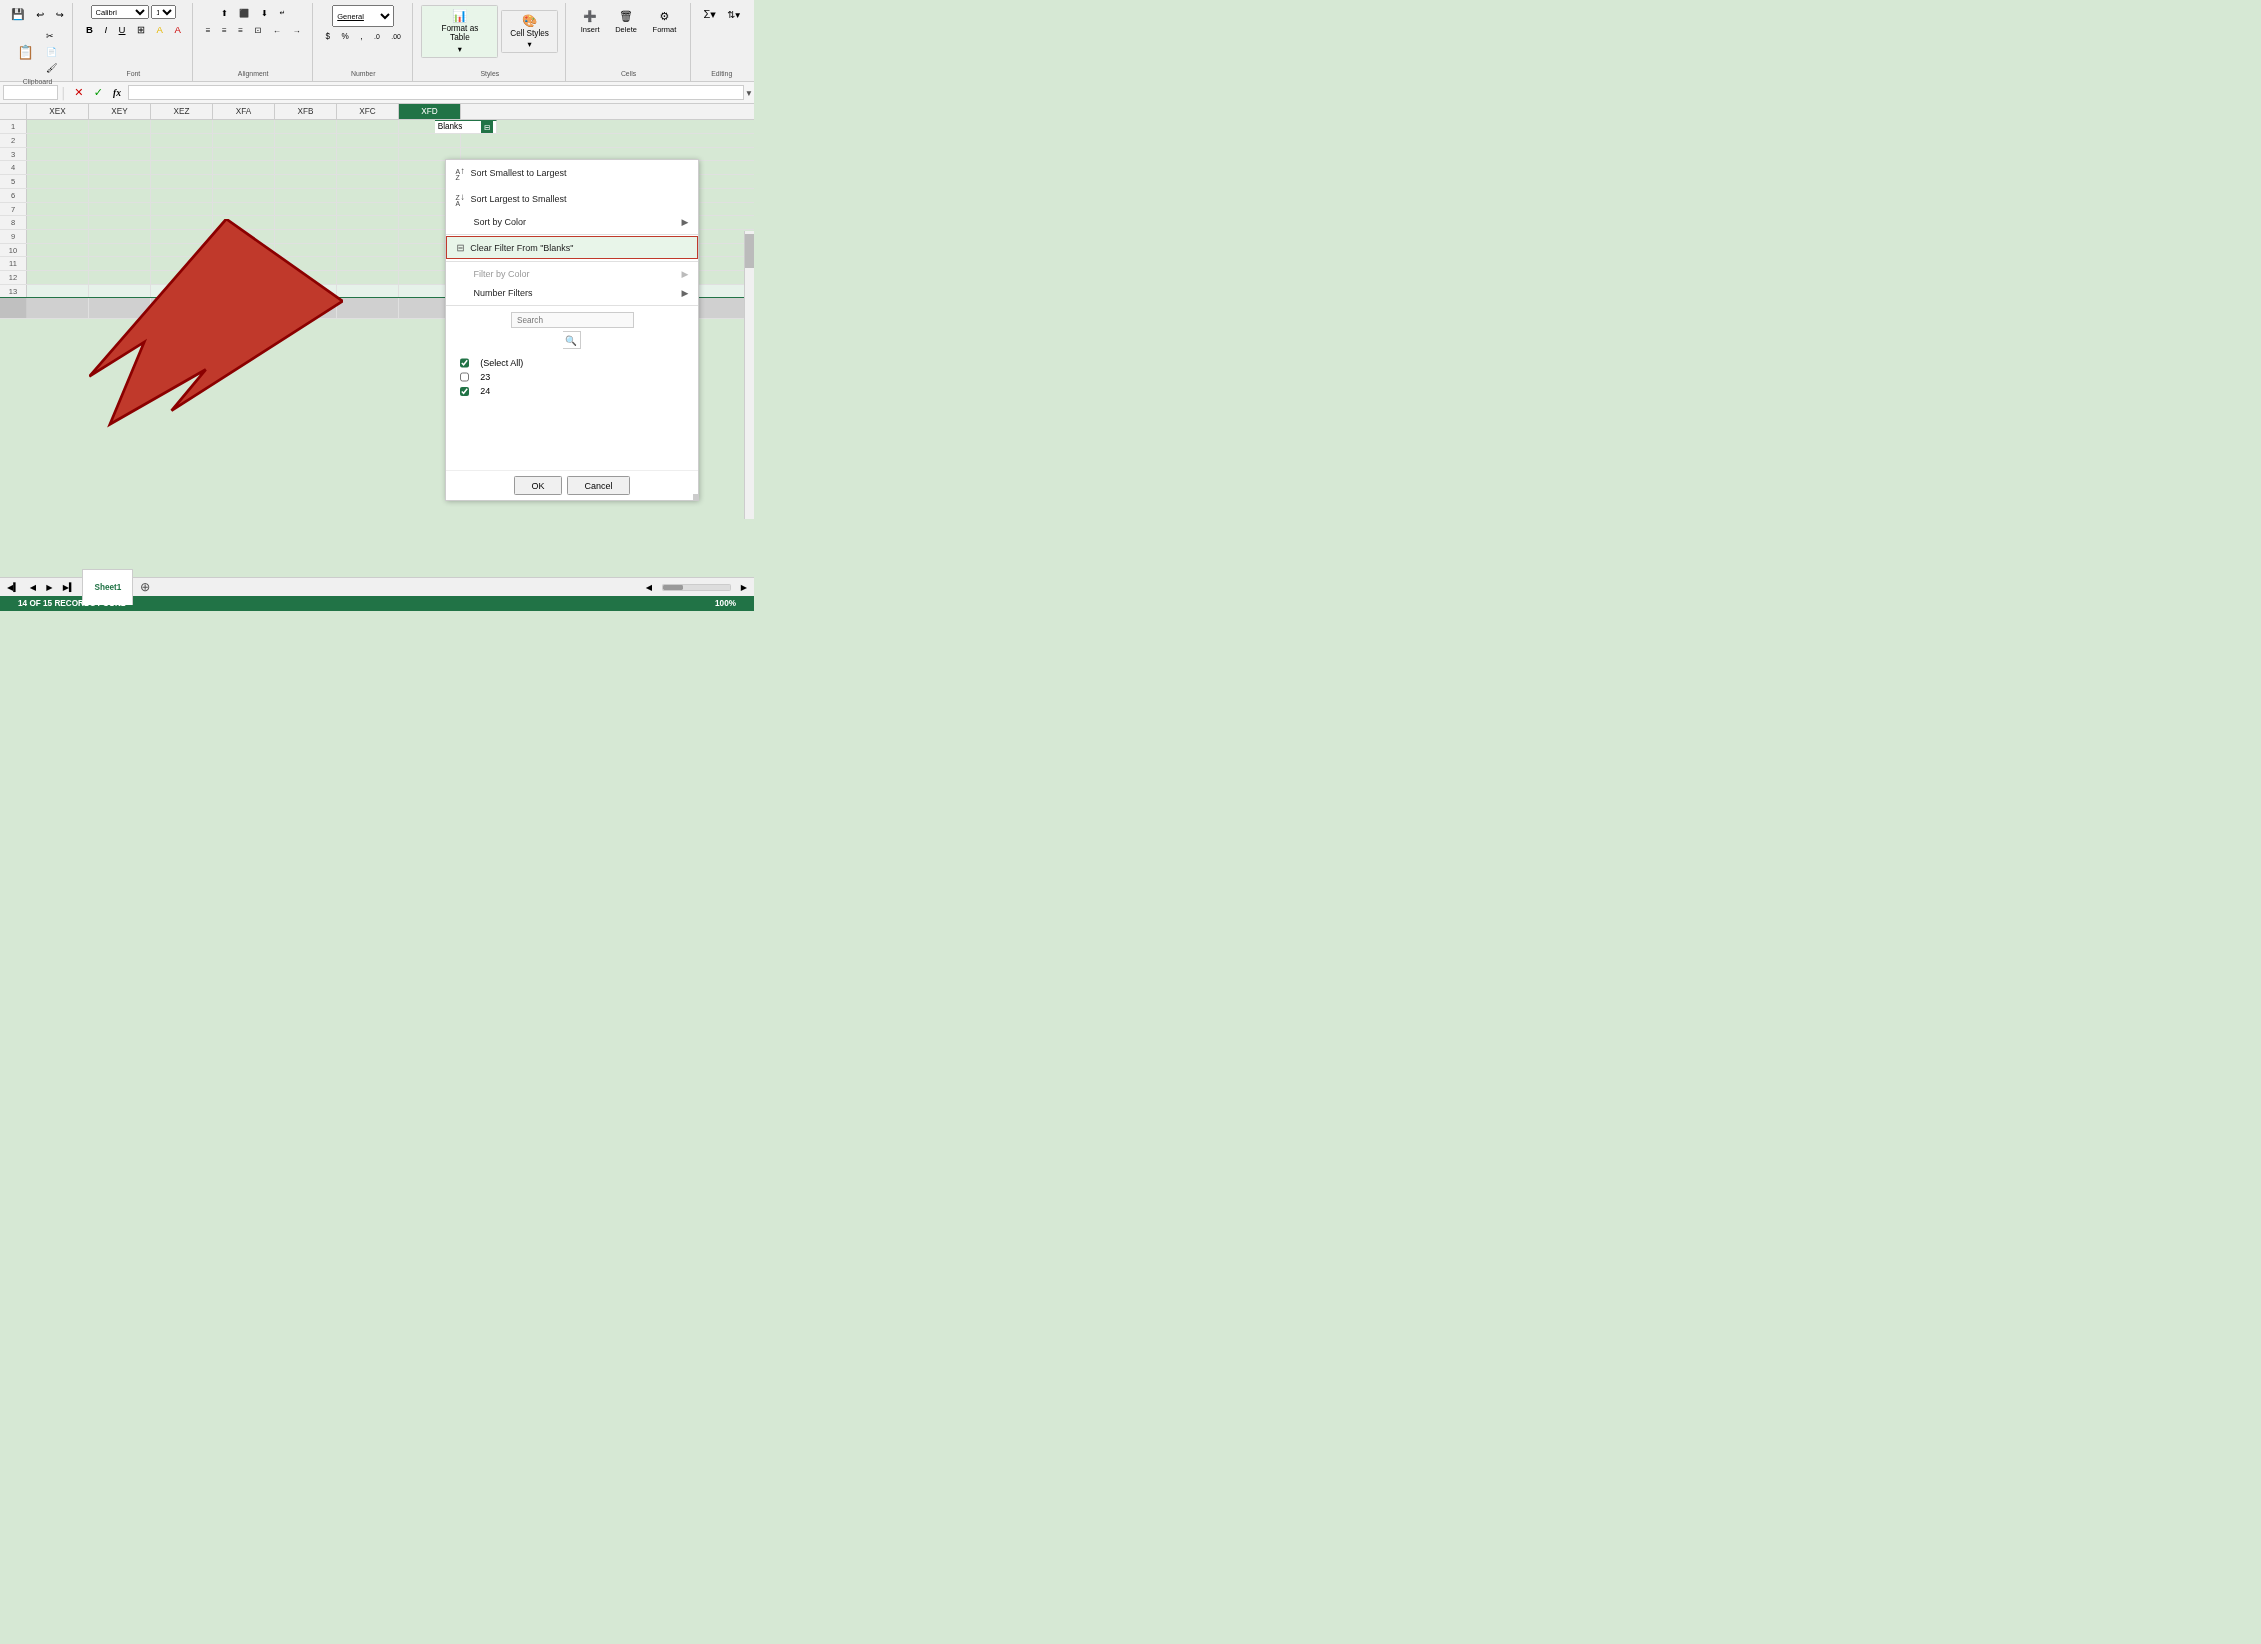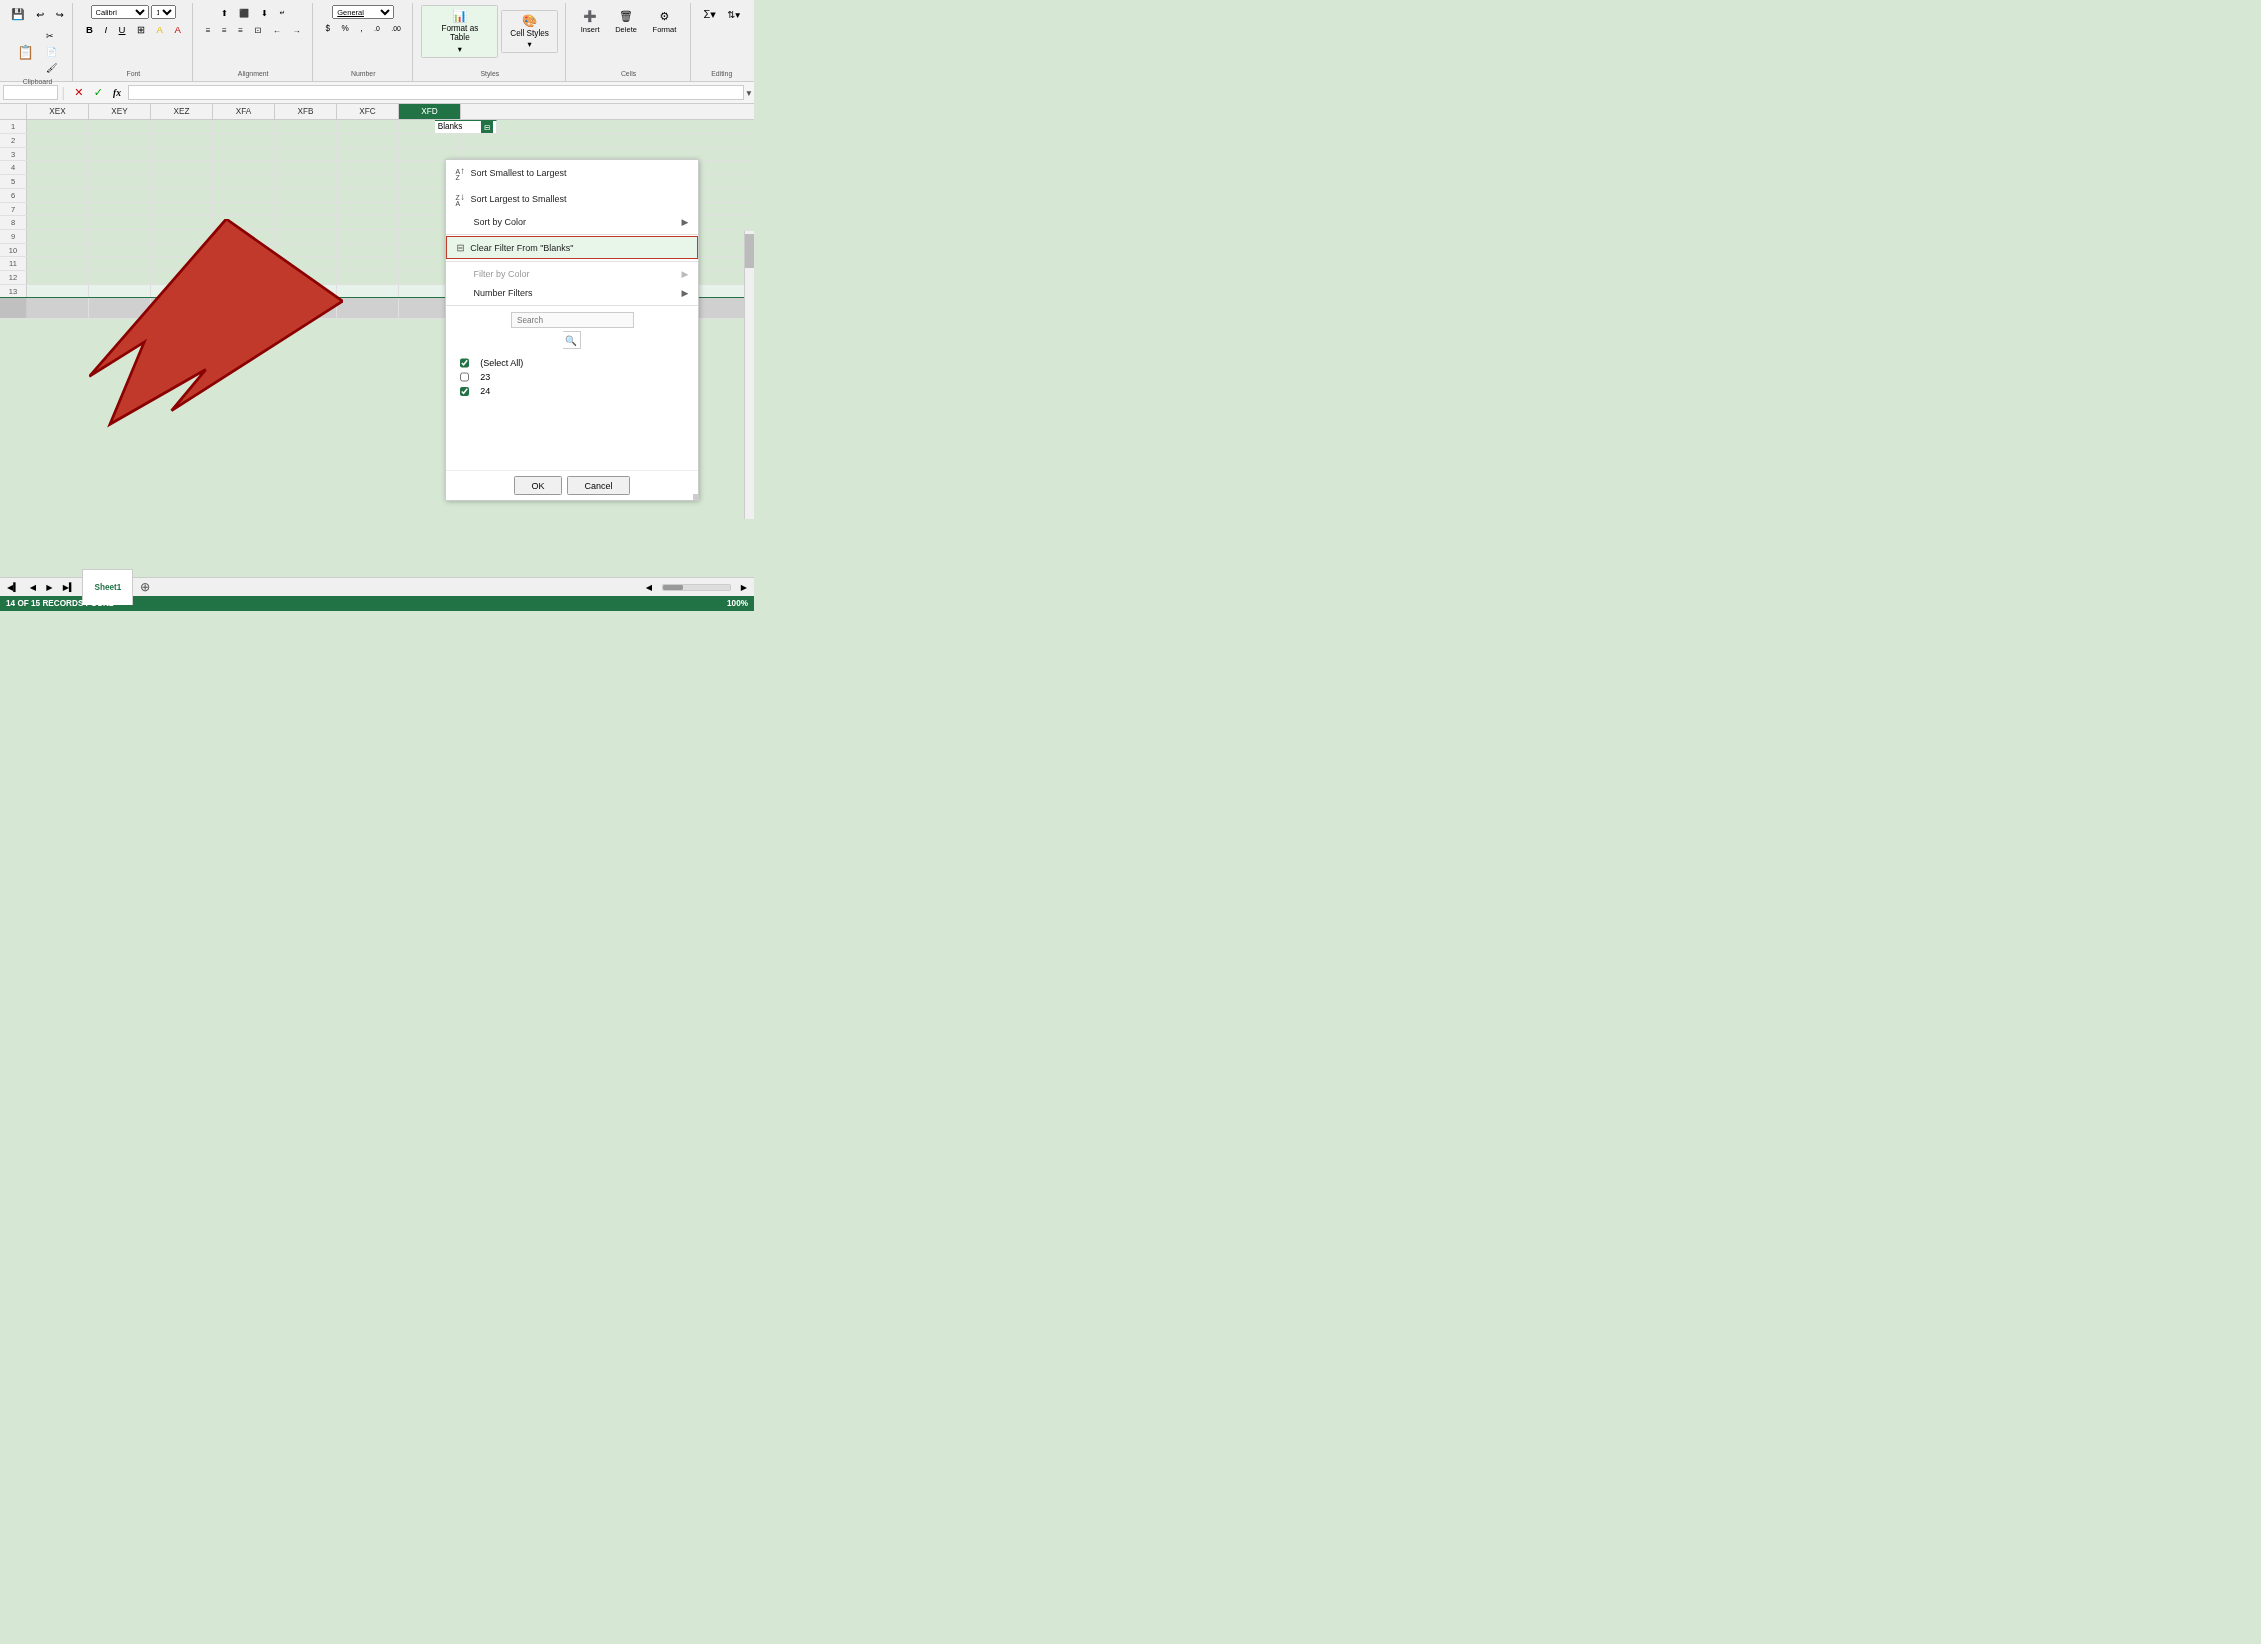--- a/index.html
+++ b/index.html
@@ -224,21 +224,21 @@
       padding: 0 4.1px;
     }
 
     
     .status-bar {
       height: 15px;
       background: #217346;
       color: white;
       display: flex;
       align-items: center;
-      padding: 0 6px;
+      padding: 0 18px;
       font-size: 8.2px;
       font-weight: bold;
     }
 
     
     .dropdown-menu {
       position: absolute;
       top: 159px;
       left: 445px;
       width: 254px;
@@ -471,21 +471,21 @@
       <button class="ribbon-btn">≡</button>
       <button class="ribbon-btn">⊡</button>
       <button class="ribbon-btn">←</button>
       <button class="ribbon-btn">→</button>
     </div>
     <div class="ribbon-section-label">Alignment</div>
   </div>
 
   <div class="ribbon-section" style="min-width:69px;">
     <div class="ribbon-buttons-row">
-      <select style="font-size:7.5px; width:62px; height:14px;text-decoration:underline;">
+      <select style="font-size:7.5px; width:62px; height:22px;text-decoration:underline;">
         <option>General</option>
       </select>
     </div>
     <div class="ribbon-buttons-row">
       <button class="ribbon-btn">$</button>
       <button class="ribbon-btn">%</button>
       <button class="ribbon-btn">,</button>
       <button class="ribbon-btn" style="font-size:6.9px;">.0</button>
       <button class="ribbon-btn" style="font-size:6.9px;">.00</button>
     </div>

